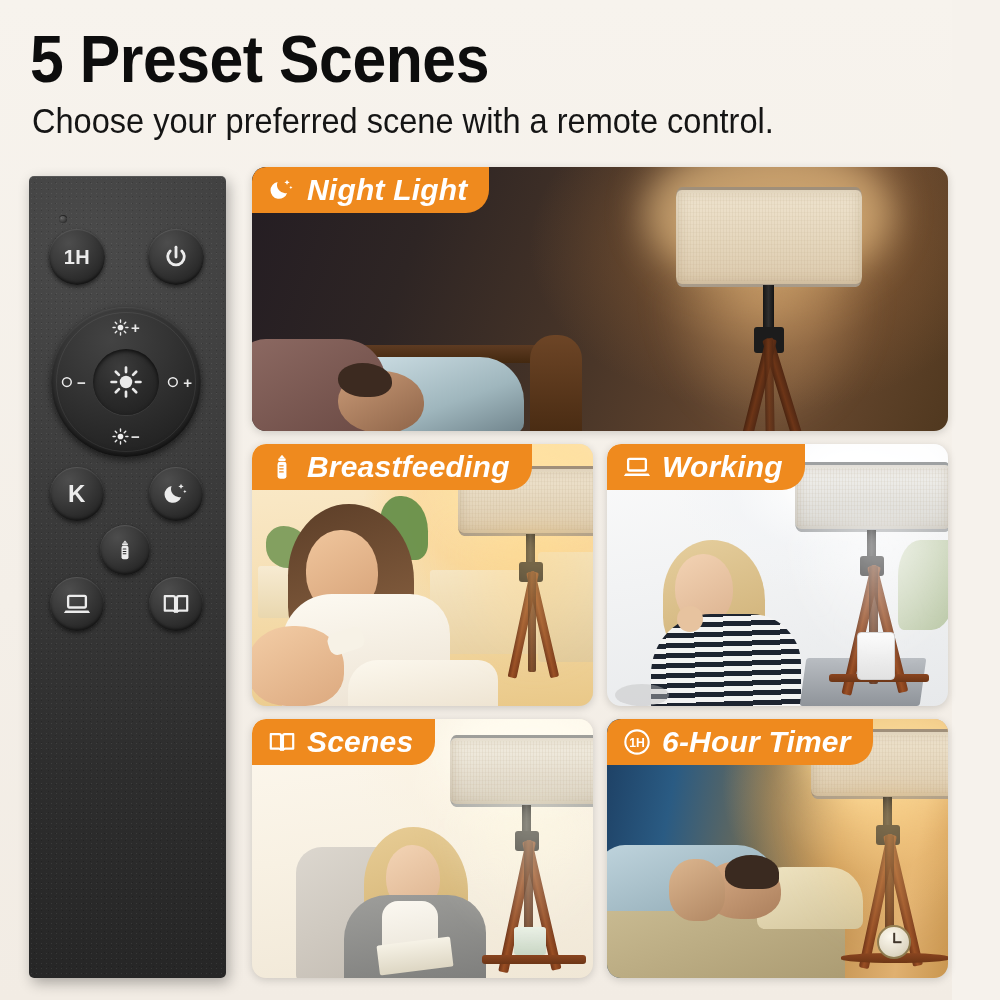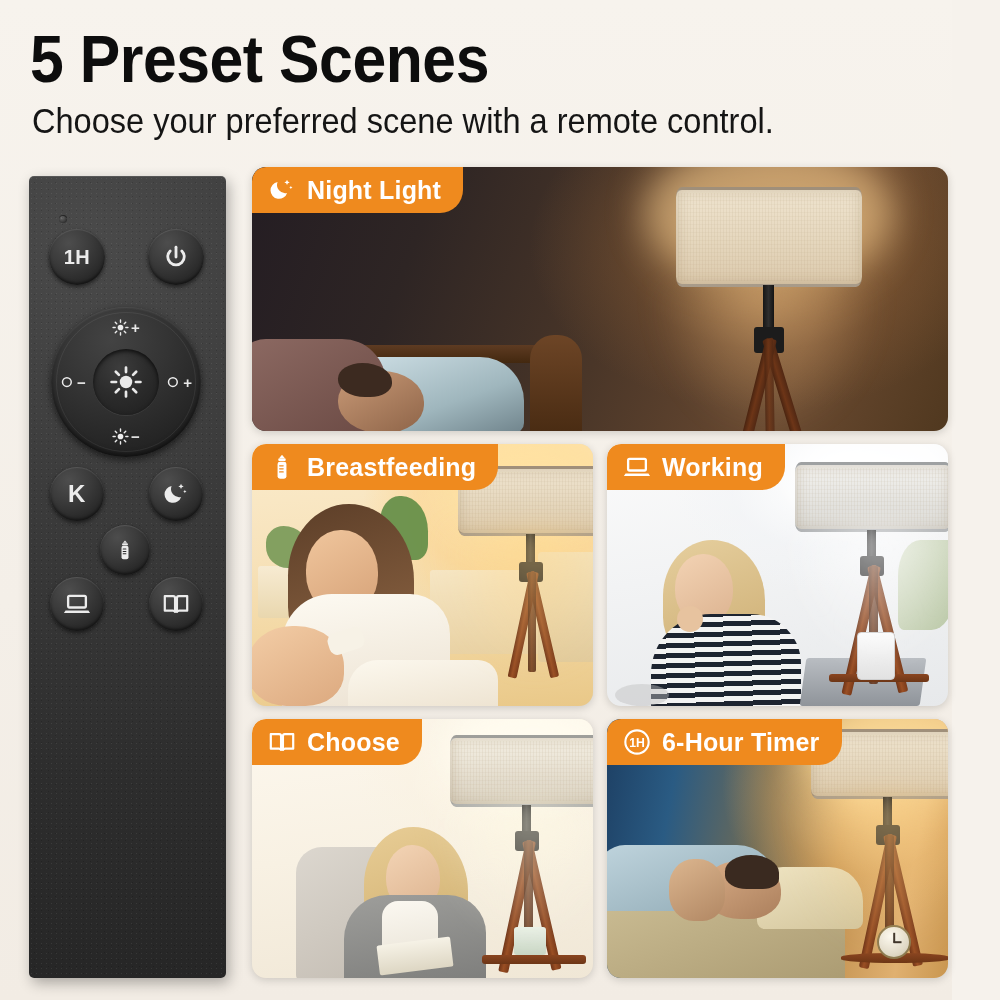--- a/index.html
+++ b/index.html
@@ -157,22 +157,22 @@
     display: flex; align-items: center;
     gap: 11px;
     padding: 0 22px 0 16px;
     background: #ef8a1e;
     border-bottom-right-radius: 23px;
     border-top-left-radius: 14px;
     z-index: 6;
     color: #fff;
   }
   .badge-text {
-    font-size: 25px; font-weight: 600; color: #ffffff;
-    letter-spacing: .2px; white-space: nowrap;
+    font-size: 30px; font-weight: 600; color: #ffffff;
+    letter-spacing: .2px; white-space: nowrap; font-style: italic;
   }
   .badge-icon { width: 28px; height: 28px; display:block; flex: 0 0 28px; }
 
   
   .wall { position: absolute; inset: 0; }
 
   
   .lamp { position: absolute; }
   .shade {
     position: absolute;
@@ -511,21 +511,21 @@
         <div style="position:absolute; left:74px; top:198px; width:32px; height:28px; border-radius:3px; background:linear-gradient(180deg,#e9f0e6,#c9d6c4);"></div>
       </div>
       <div class="glow-down" style="left:182px; top:82px; width:190px; height:140px; background:radial-gradient(ellipse at 50% 0%, rgba(255,250,228,.6), rgba(0,0,0,0) 72%);"></div>
     </div>
 
     <div class="badge">
       <svg class="badge-icon" viewBox="0 0 24 24">
         <path d="M2.4 5.2h7.2c.9 0 1.6.7 1.6 1.6v12c-.5-.8-1-1.1-1.9-1.1H2.4z" fill="none" stroke="#ffffff" stroke-width="1.9" stroke-linejoin="round"></path>
         <path d="M21.6 5.2h-7.2c-.9 0-1.6.7-1.6 1.6v12c.5-.8 1-1.1 1.9-1.1h6.9z" fill="none" stroke="#ffffff" stroke-width="1.9" stroke-linejoin="round"></path>
       </svg>
-      <span class="badge-text">Choose</span>
+      <span class="badge-text">Scenes</span>
     </div>
   </div>
 
   <div class="panel" id="panel-timer">
     <div class="scene-photo timer-room">
       <div class="glow-up" style="left:196px; top:-26px; width:180px; height:110px; background:rgba(255,226,160,.75);"></div>
 
       <div class="blanket" style="left:-12px; top:168px; width:250px; height:96px; background:linear-gradient(160deg,#cdbf96,#ab9b72);"></div>
       <div style="position:absolute; left:-10px; top:126px; width:180px; height:66px; border-radius:28px 40px 8px 8px; background:linear-gradient(160deg,#bfd4dd,#8fa9b4);"></div>
       <div style="position:absolute; left:150px; top:148px; width:106px; height:62px; border-radius:26px 34px 8px 8px; background:linear-gradient(160deg,#efe4c2,#d3c59c);"></div>

